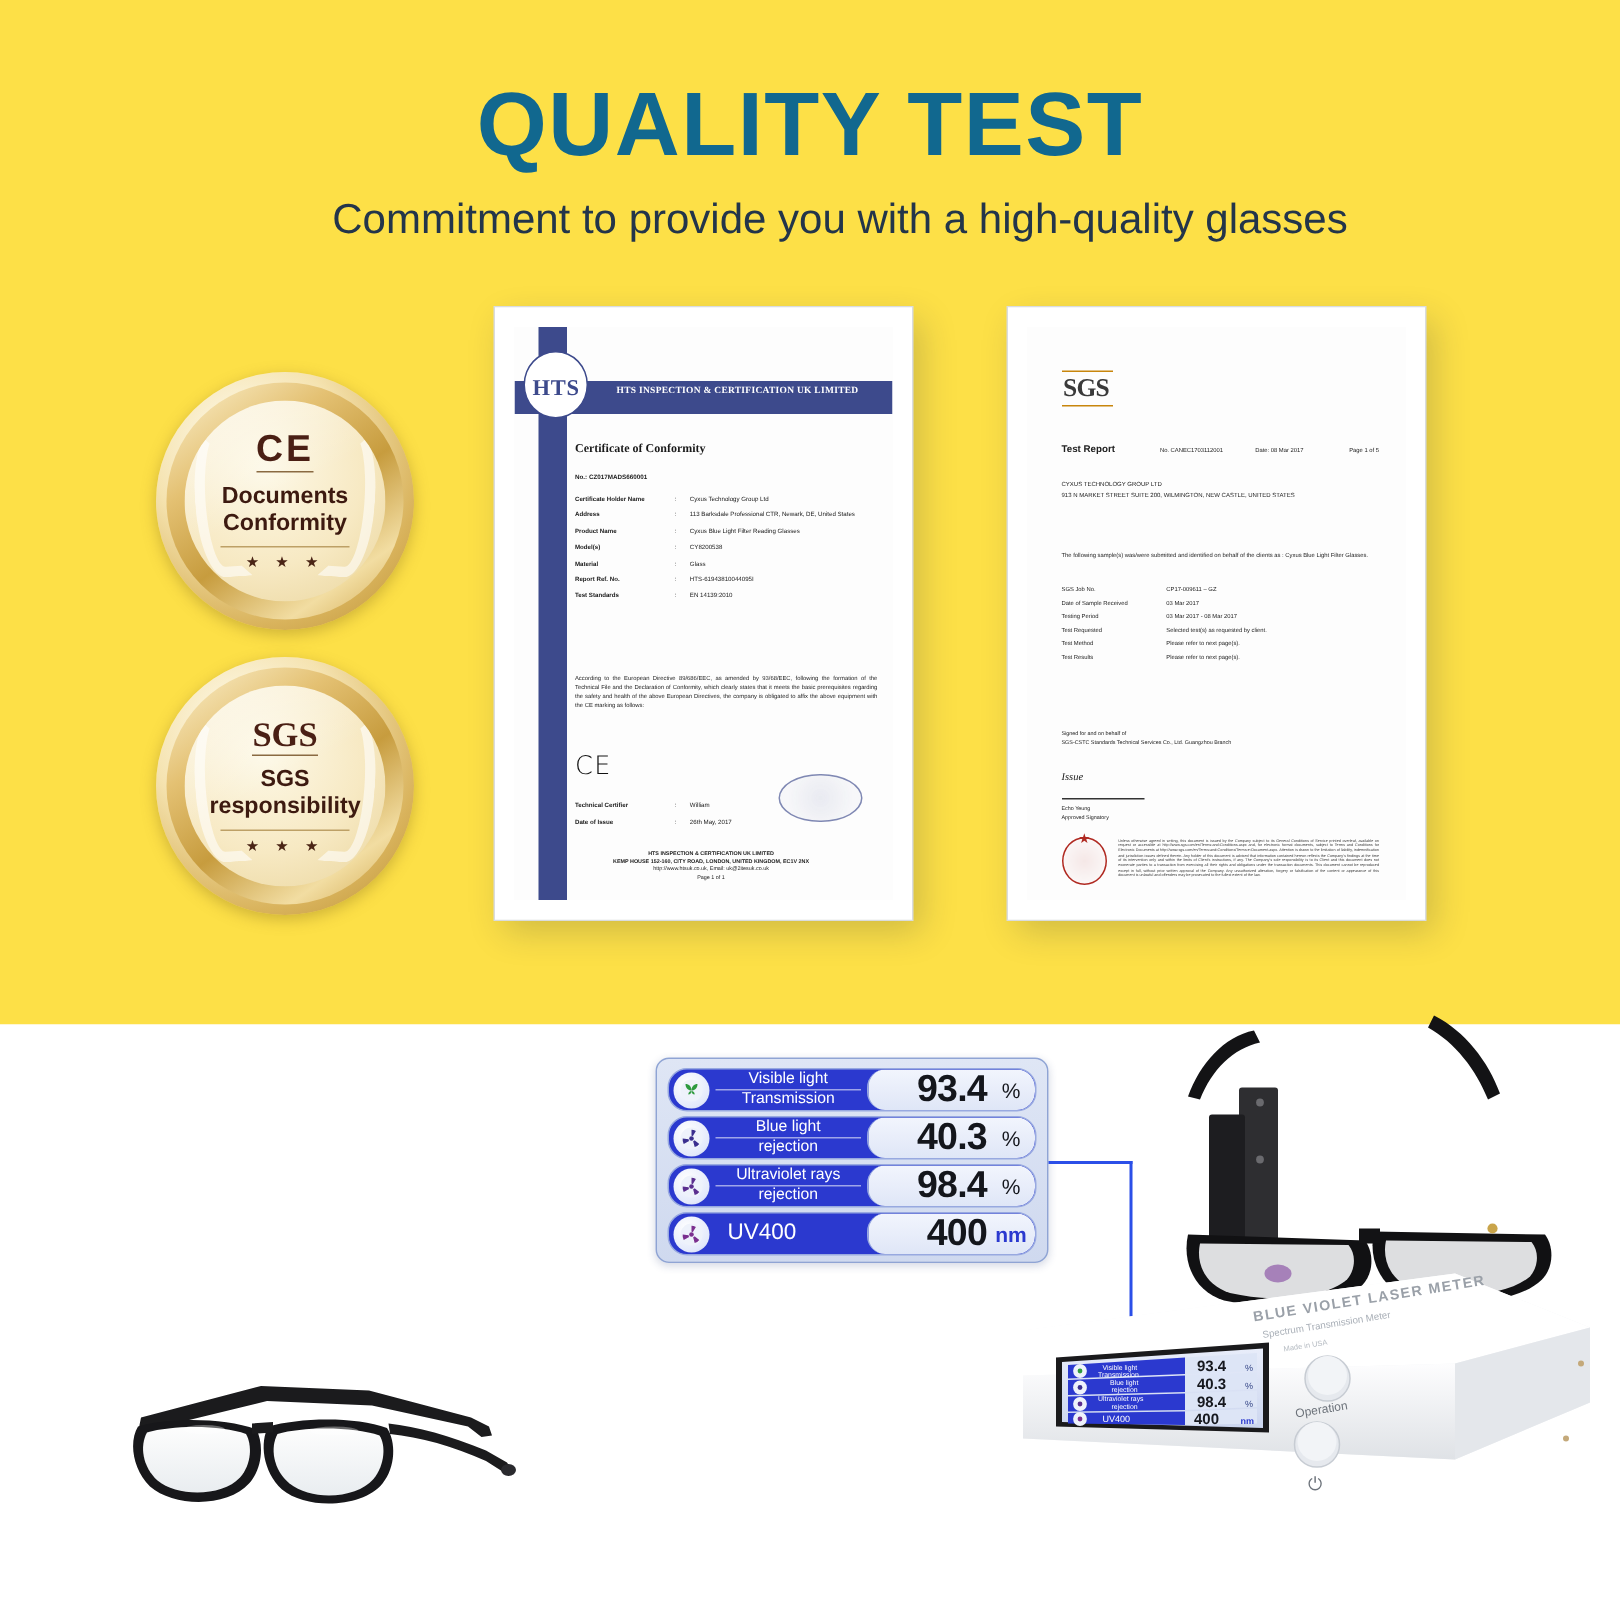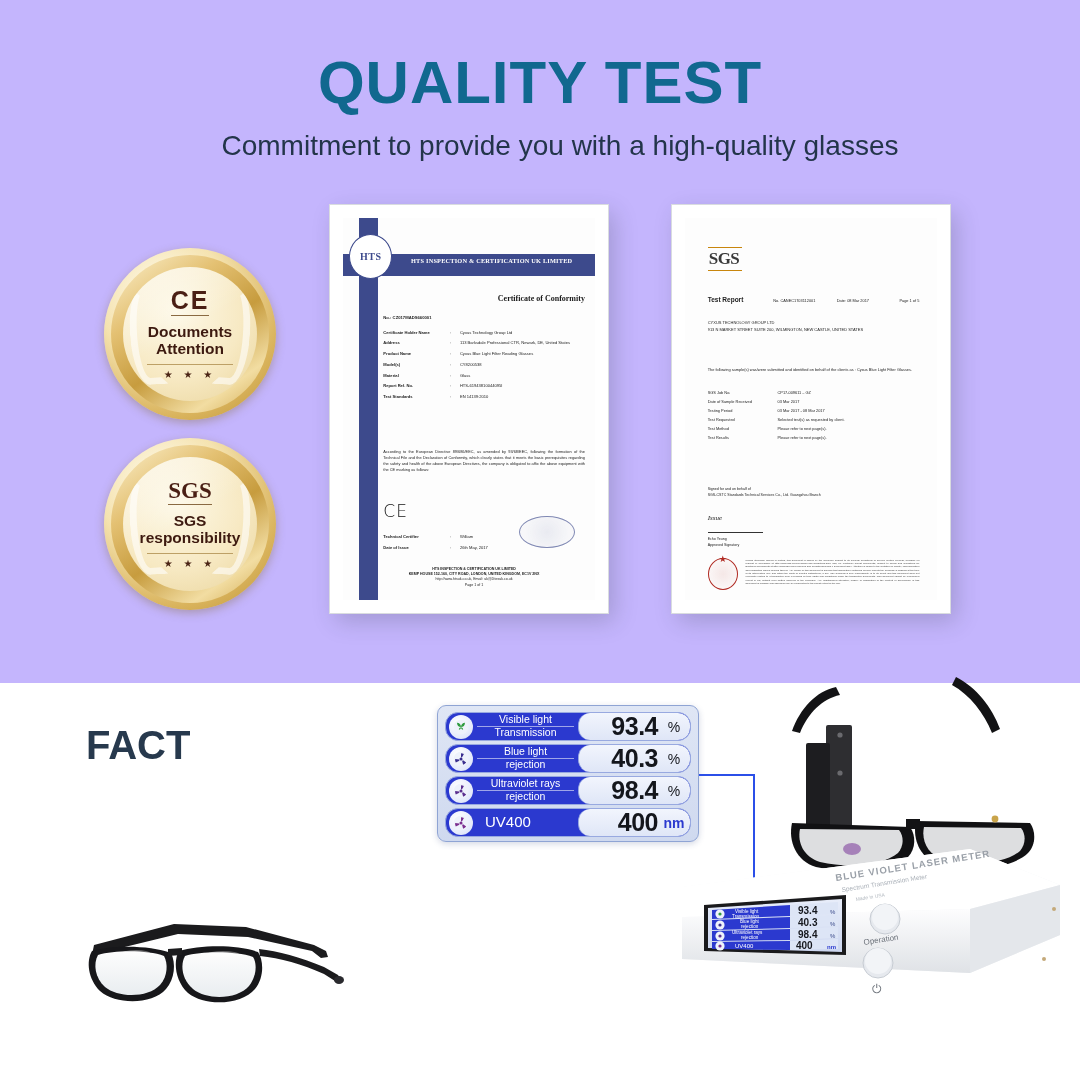--- a/index.html
+++ b/index.html
@@ -7,21 +7,21 @@
   html, body {
     width: 1080px; height: 1080px;
     font-family: "Liberation Sans", sans-serif;
     background: #ffffff; overflow: hidden;
   }
   .page { position: relative; width: 1080px; height: 1080px; }
 
   
   .top-section {
     position: absolute; left: 0; top: 0; width: 1080px; height: 683px;
-    background: #c4b5fd;
+    background: #fde047;
   }
   .title {
     position: absolute; left: 0; top: 48px; width: 1080px;
     text-align: center; color: #11688f;
     font-size: 60px; font-weight: bold; letter-spacing: 1px;
   }
   .subtitle {
     position: absolute; left: 0; top: 130px; width: 1080px;
     text-align: center; color: #23354a;
     font-size: 28px; font-weight: 400; margin-left: 20px;
@@ -87,29 +87,29 @@
   
   .hts-band-v { position: absolute; left: 6.5%; top: 0; width: 7.5%; height: 100%; background: #3d4a8c; }
   .hts-band-h { position: absolute; left: 0; top: 9.5%; width: 100%; height: 5.6%; background: #3d4a8c; }
   .hts-seal {
     position: absolute; left: 2.5%; top: 4.2%; width: 17%; height: 0; padding-bottom: 17%;
     border-radius: 50%; background: #ffffff; border: 1.4px solid #3d4a8c;
     display: flex; align-items: center; justify-content: center;
   }
   .hts-seal span {
     font-family: "Liberation Serif", serif; font-weight: bold; color: #3d4a8c;
-    font-size: 10px; letter-spacing: .5px; position: absolute; top: 38%;
+    font-size: 15px; letter-spacing: .5px; position: absolute; top: 38%;
   }
   .hts-org {
     position: absolute; left: 21%; top: 10.1%; width: 76%;
     color: #ffffff; font-family: "Liberation Serif", serif; font-weight: bold;
     font-size: 6.3px; letter-spacing: .2px; text-align: center;
   }
   .hts-title {
-    position: absolute; left: 16%; top: 20%; width: 80%; text-align: right;
+    position: absolute; left: 16%; top: 20%; width: 80%; text-align: left;
     font-family: "Liberation Serif", serif; font-weight: bold; font-size: 8px; color: #1a1a1a;
   }
   .hts-no { position: absolute; left: 16%; top: 25.4%; font-size: 4.2px; font-weight: bold; color: #1a1a1a; }
   .hts-fields { position: absolute; left: 16%; top: 29.5%; width: 80%; }
   .hts-row { display: flex; margin-bottom: 3.1%; font-size: 4.1px; color: #1a1a1a; line-height: 1.1; }
   .hts-key { width: 33%; font-weight: bold; }
   .hts-colon { width: 5%; }
   .hts-val { flex: 1; }
   .hts-para {
     position: absolute; left: 16%; top: 60.5%; width: 80%;
@@ -231,21 +231,21 @@
 
     <div class="title">QUALITY TEST</div>
     <div class="subtitle">Commitment to provide you with a high-quality glasses</div>
 
     <div class="badge" style="left:104px; top:248px;">
       <div class="badge-inner">
         <div class="wreath-l"></div>
         <div class="wreath-r"></div>
         <div class="badge-mark">CE</div>
         <div class="badge-l1">Documents</div>
-        <div class="badge-l2">Attention</div>
+        <div class="badge-l2">Conformity</div>
         <div class="badge-rule"></div>
         <div class="badge-stars">★ ★ ★</div>
       </div>
     </div>
 
     <div class="badge" style="left:104px; top:438px;">
       <div class="badge-inner">
         <div class="wreath-l"></div>
         <div class="wreath-r"></div>
         <div class="badge-mark sgs">SGS</div>
@@ -393,21 +393,20 @@
           <span class="star">★</span>
         </div>
         <div class="sgs-legal">Unless otherwise agreed in writing, this document is issued by the Company subject to its General Conditions of Service printed overleaf, available on request or accessible at http://www.sgs.com/en/Terms-and-Conditions.aspx and, for electronic format documents, subject to Terms and Conditions for Electronic Documents at http://www.sgs.com/en/Terms-and-Conditions/Terms-e-Document.aspx. Attention is drawn to the limitation of liability, indemnification and jurisdiction issues defined therein. Any holder of this document is advised that information contained hereon reflects the Company's findings at the time of its intervention only and within the limits of Client's instructions, if any. The Company's sole responsibility is to its Client and this document does not exonerate parties to a transaction from exercising all their rights and obligations under the transaction documents. This document cannot be reproduced except in full, without prior written approval of the Company. Any unauthorized alteration, forgery or falsification of the content or appearance of this document is unlawful and offenders may be prosecuted to the fullest extent of the law.</div>
       </div>
     </div>
   </div>
 
   <div class="bottom-section">
 
     <div class="fact-heading">
-      <div>FACT</div>
     </div>
 
     <div class="spec-panel">
 
       <div class="spec-row">
         <div class="spec-ico">
           <svg viewBox="0 0 24 24">
               <circle cx="12" cy="12" r="11" fill="#eef2fb"></circle>
             <path d="M12 12c0-4 2.5-6.5 6-6.5C18 9.5 15.5 12 12 12z" fill="#2f9b3f"></path>
             <path d="M12 12c-3.5 0-6-2.5-6-6.5 3.5 0 6 2.5 6 6.5z" fill="#2f9b3f"></path>

